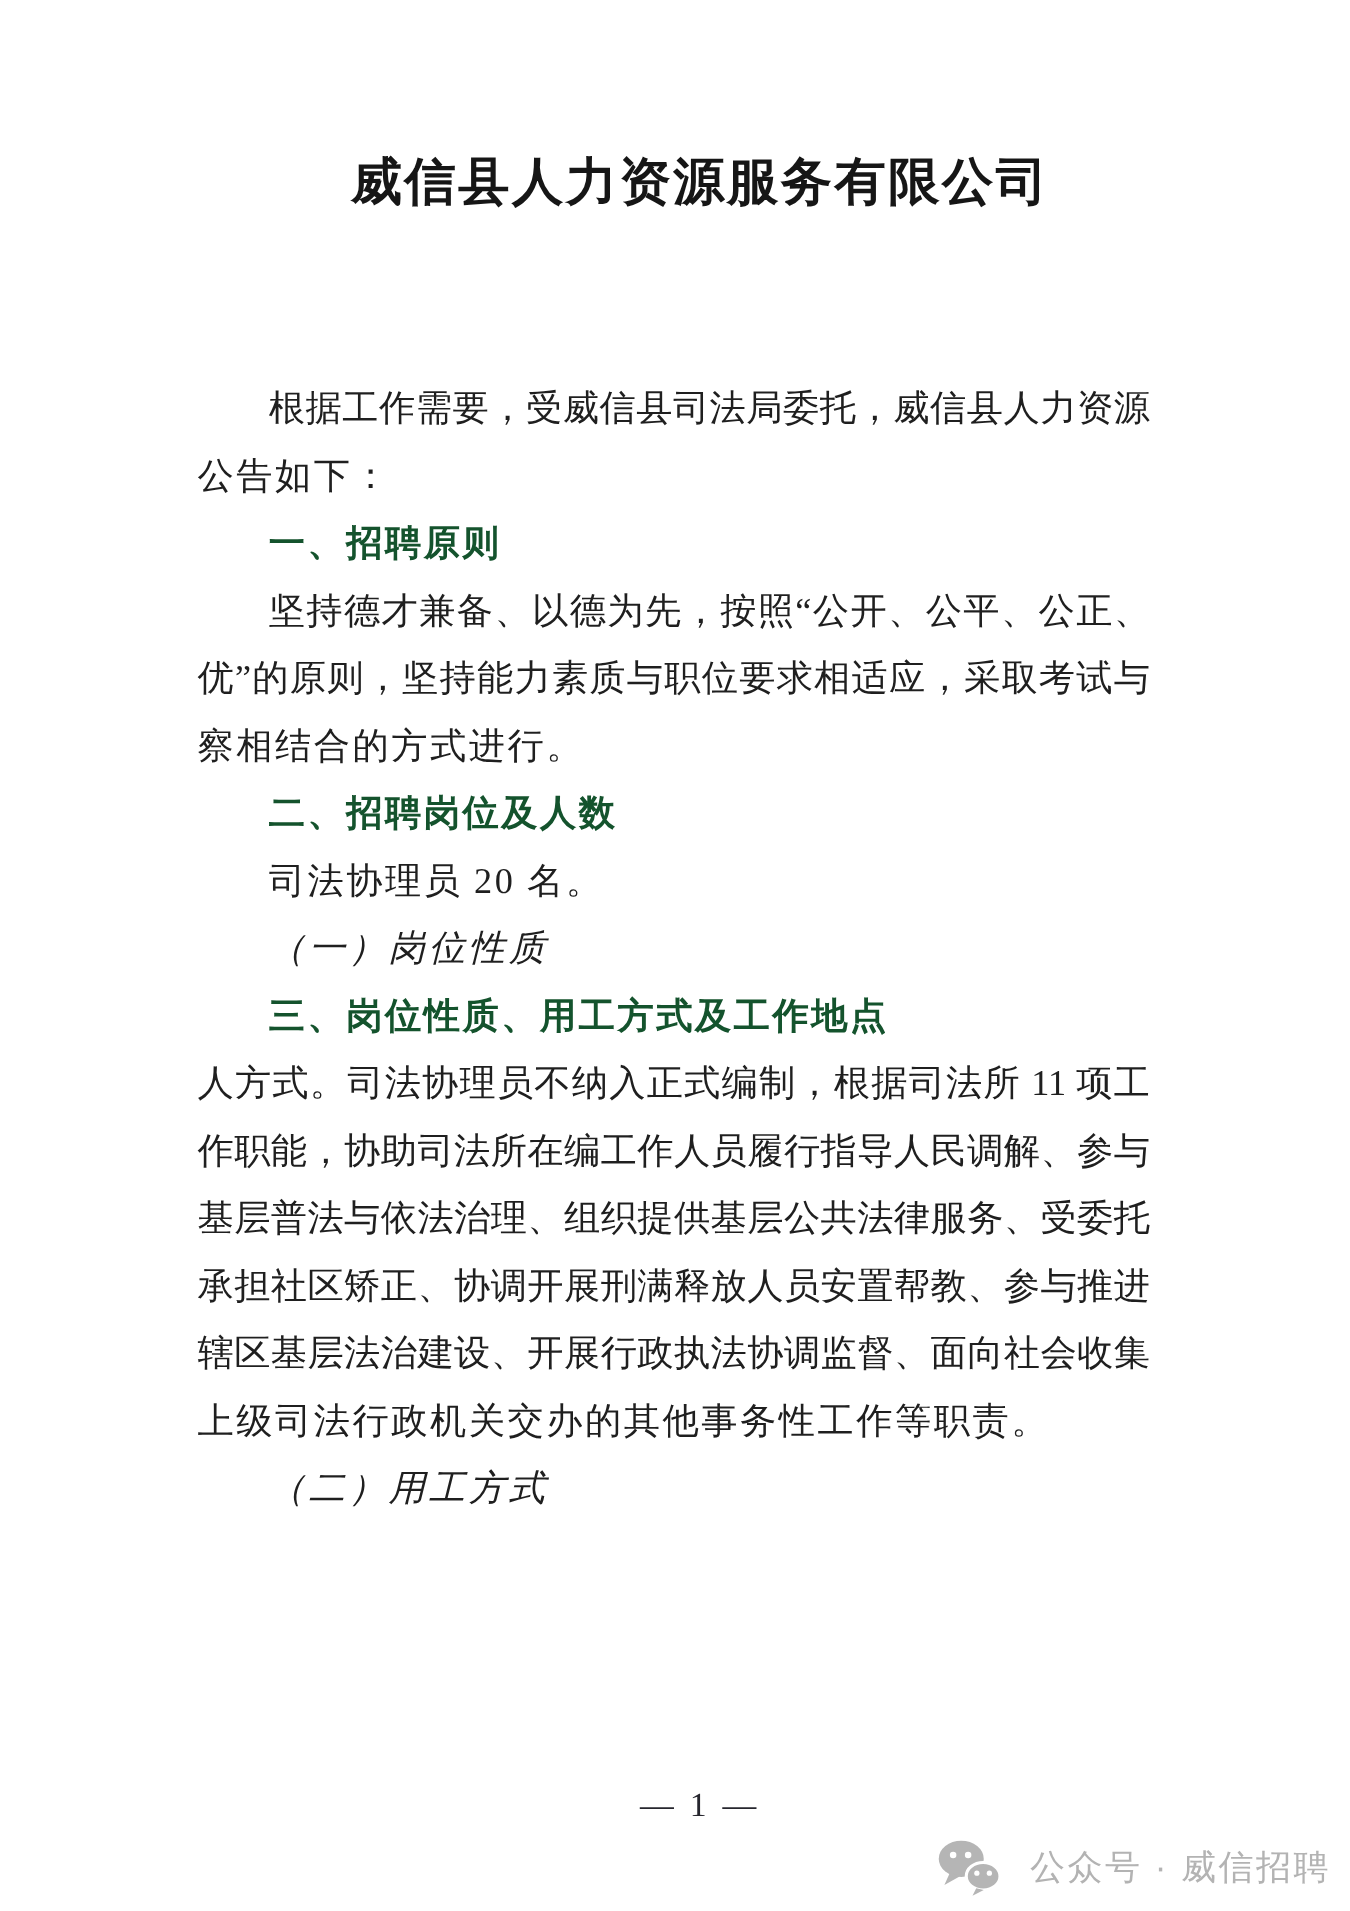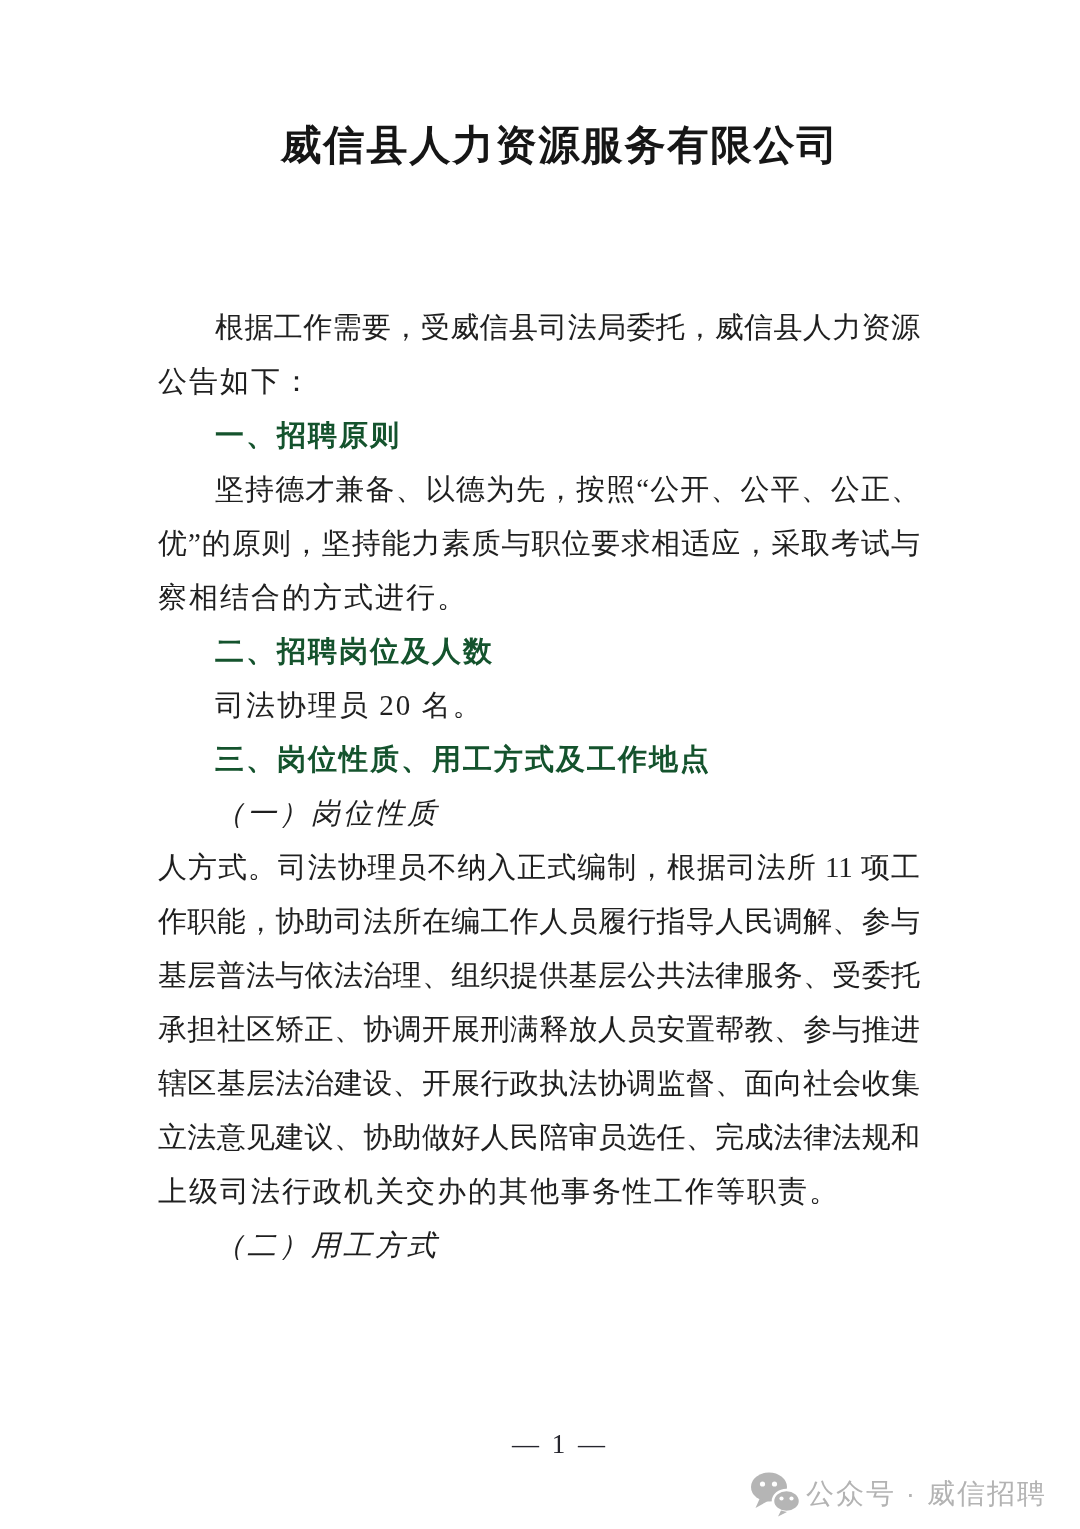--- a/index.html
+++ b/index.html
@@ -60,21 +60,21 @@
     line-height:40px;
     letter-spacing:3px;
     color:#26262e;
   }
   .watermark {
     position:absolute;
     top:1470px; left:750px;
     height:48px;
     display:flex;
     align-items:center;
-    gap:4px;
+    gap:22px;
     color:#b3b3b3;
     font-family:"Liberation Sans", sans-serif;
     font-size:28px;
     letter-spacing:2px;
     white-space:nowrap;
   }
   .wm-icon { width:52px; height:46px; flex:0 0 auto; }
 </style>
 </head>
 <body>
@@ -87,28 +87,27 @@
 
   <div class="doc-body">
     <div class="line j ind">根据工作需要，受威信县司法局委托，威信县人力资源</div>
     <div class="line">公告如下：</div>
     <div class="line h">一、招聘原则</div>
     <div class="line j ind">坚持德才兼备、以德为先，按照“公开、公平、公正、择</div>
     <div class="line j">优”的原则，坚持能力素质与职位要求相适应，采取考试与考</div>
     <div class="line">察相结合的方式进行。</div>
     <div class="line h">二、招聘岗位及人数</div>
     <div class="line ind">司法协理员 20 名。</div>
+    <div class="line k">（一）岗位性质</div>
     <div class="line h">三、岗位性质、用工方式及工作地点</div>
-    <div class="line k">（一）岗位性质</div>
     <div class="line j">人方式。司法协理员不纳入正式编制，根据司法所 11 项工</div>
     <div class="line j">作职能，协助司法所在编工作人员履行指导人民调解、参与</div>
     <div class="line j">基层普法与依法治理、组织提供基层公共法律服务、受委托</div>
     <div class="line j">承担社区矫正、协调开展刑满释放人员安置帮教、参与推进</div>
     <div class="line j">辖区基层法治建设、开展行政执法协调监督、面向社会收集</div>
-    <div class="line j">立法意见建议、协助做好人民陪审员选任、完成法律法规和</div>
     <div class="line">上级司法行政机关交办的其他事务性工作等职责。</div>
     <div class="line k">（二）用工方式</div>
   </div>
 
   <div class="page-number">— 1 —</div>
 
   <div class="watermark">
     <svg class="wm-icon" viewBox="0 0 52 46" xmlns="http://www.w3.org/2000/svg">
 
       <ellipse cx="19" cy="16" rx="18" ry="14.5" fill="#b5b5b5"></ellipse>

